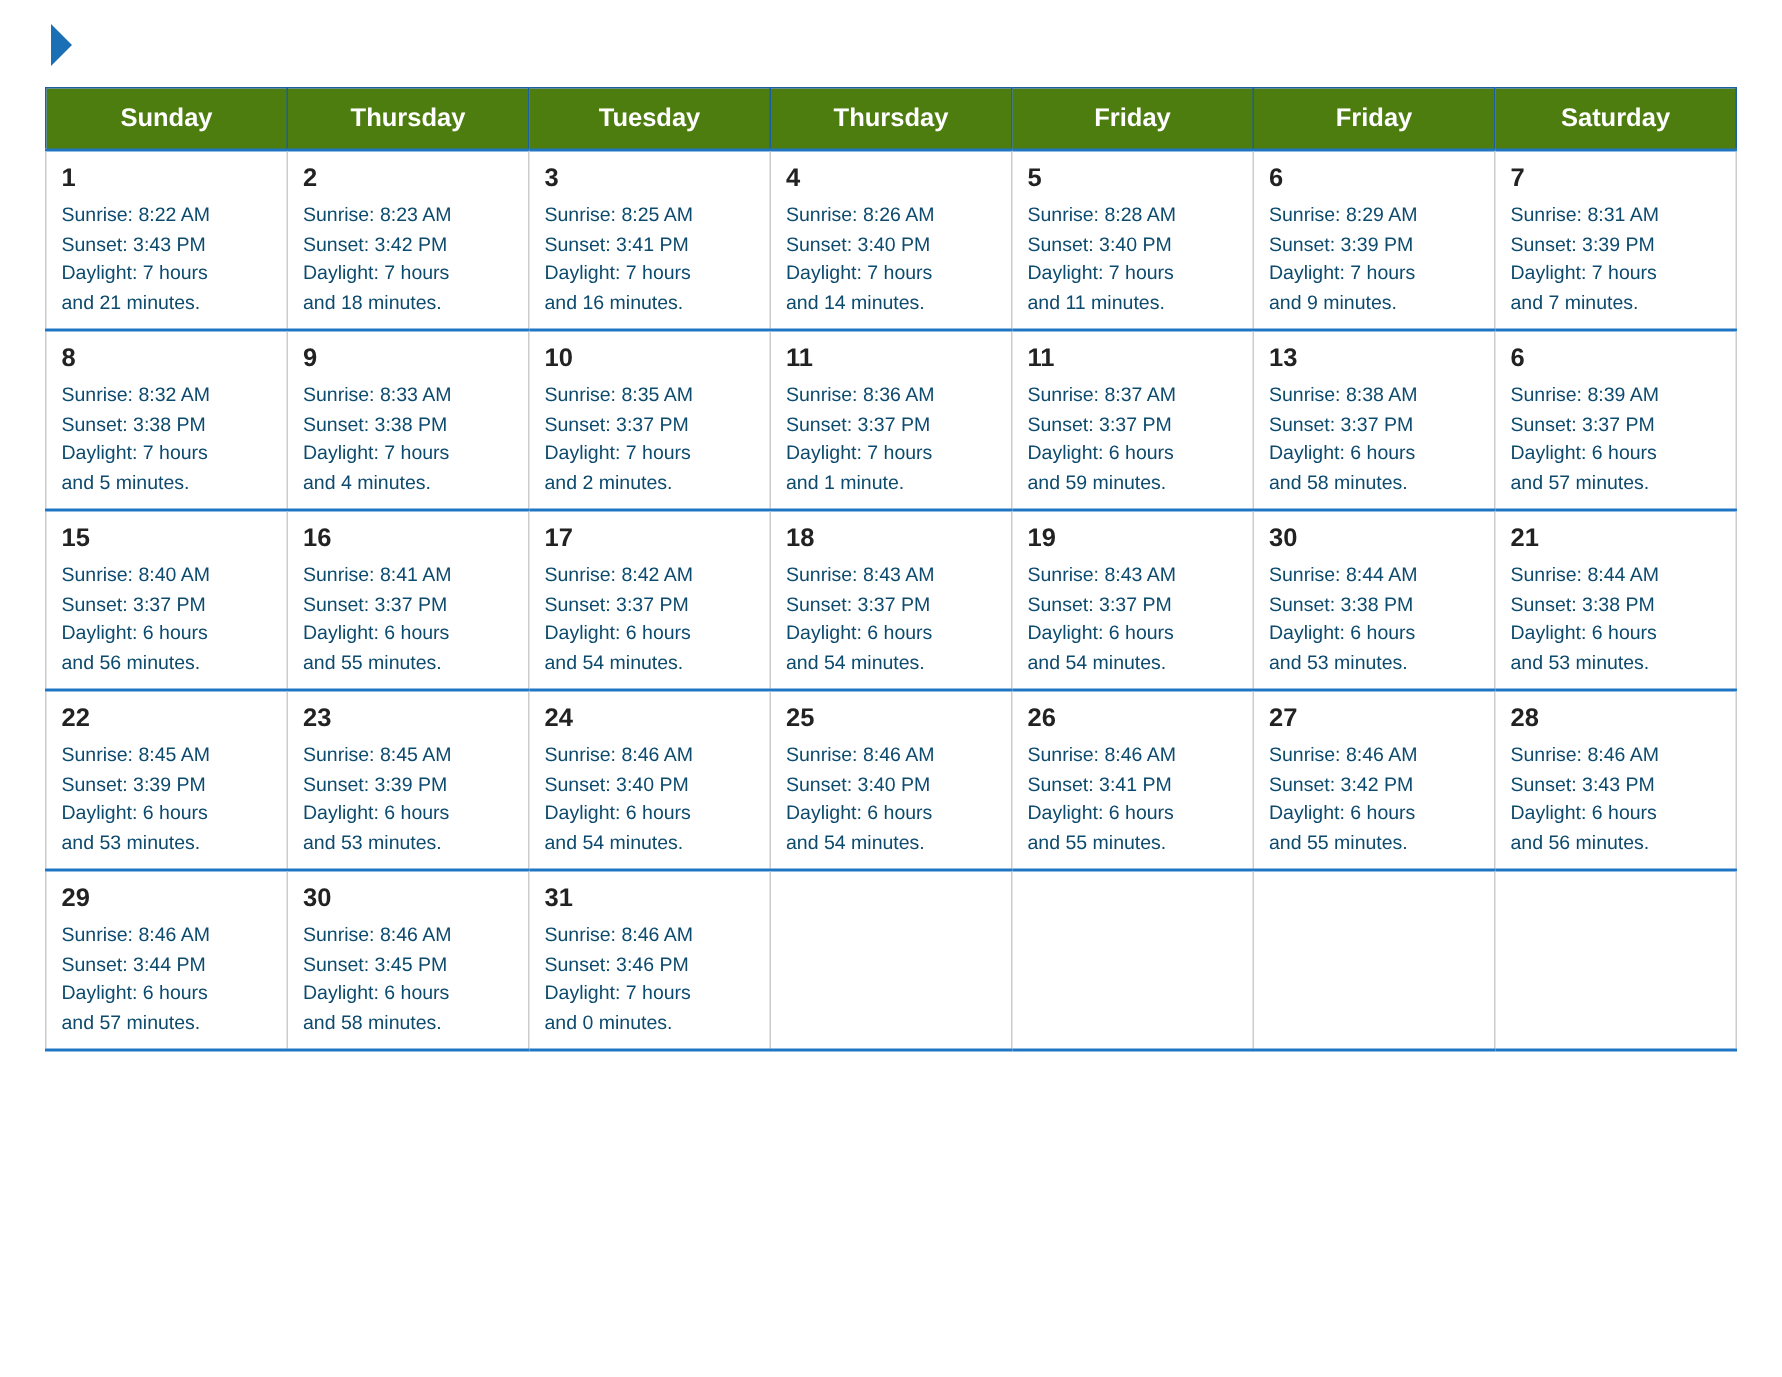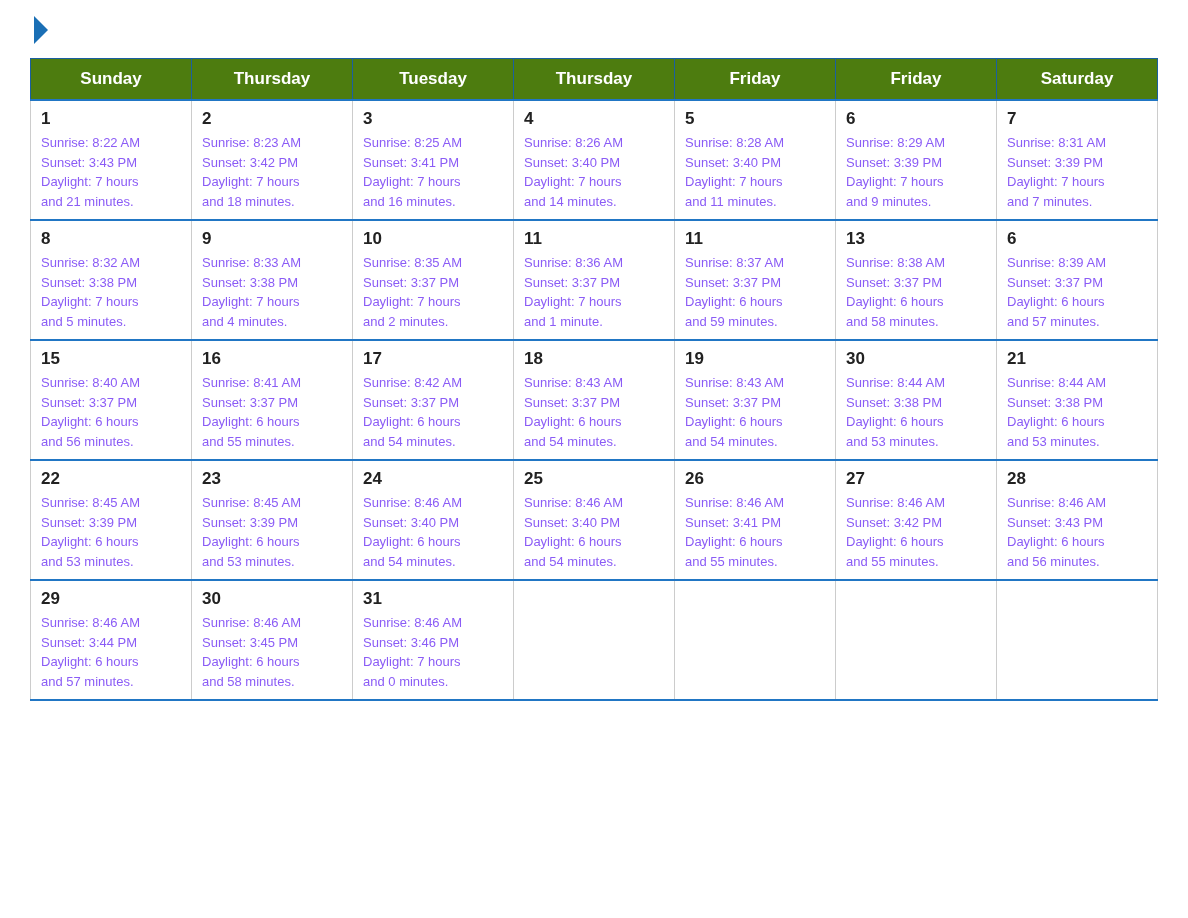--- a/index.html
+++ b/index.html
@@ -82,21 +82,21 @@
     }
     .day-num {
       font-size: 17px;
       font-weight: bold;
       color: #222;
       display: block;
       margin-bottom: 4px;
     }
     .day-info {
       font-size: 13px;
-      color: #8b5cf6;
+      color: #0c4a6e;
       line-height: 1.5;
     }
     .empty-cell {
       border-top: 2px solid #2176c4;
       border: 1px solid #ccc;
     }
     .last-row td {
       border-bottom: 2px solid #2176c4;
     }
   </style>

